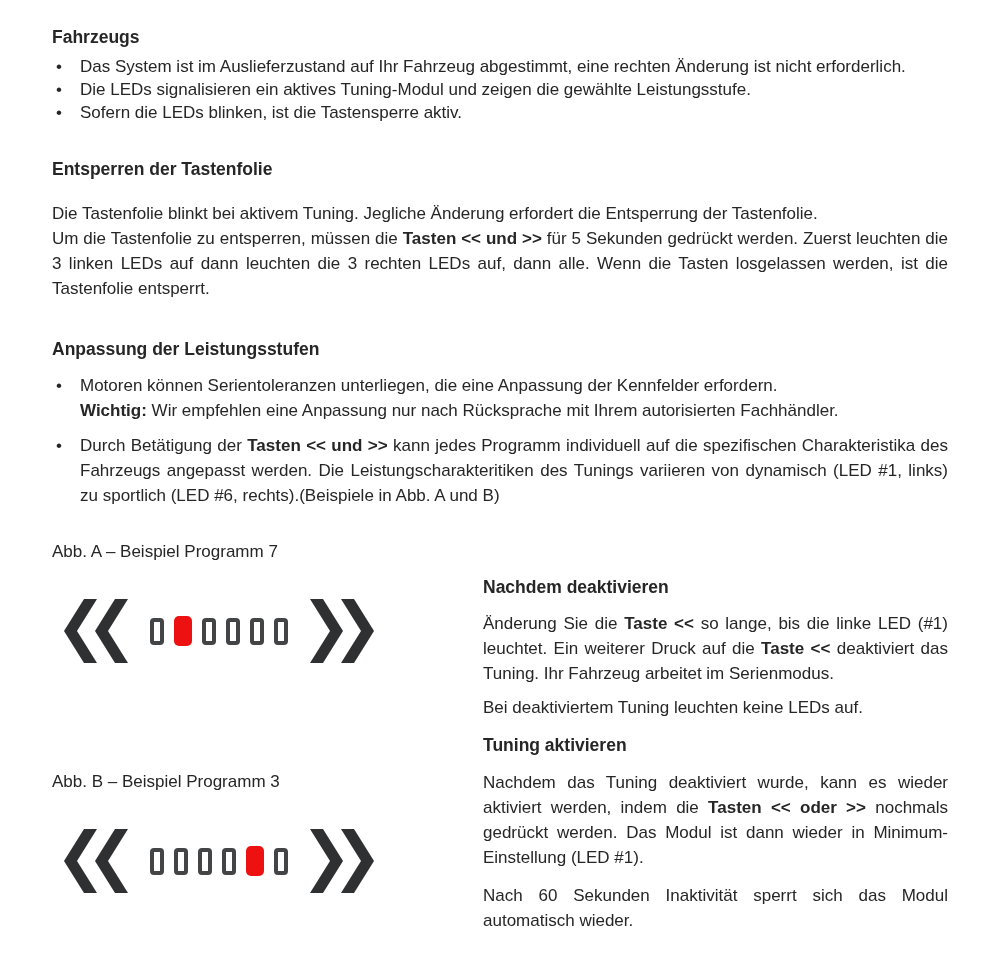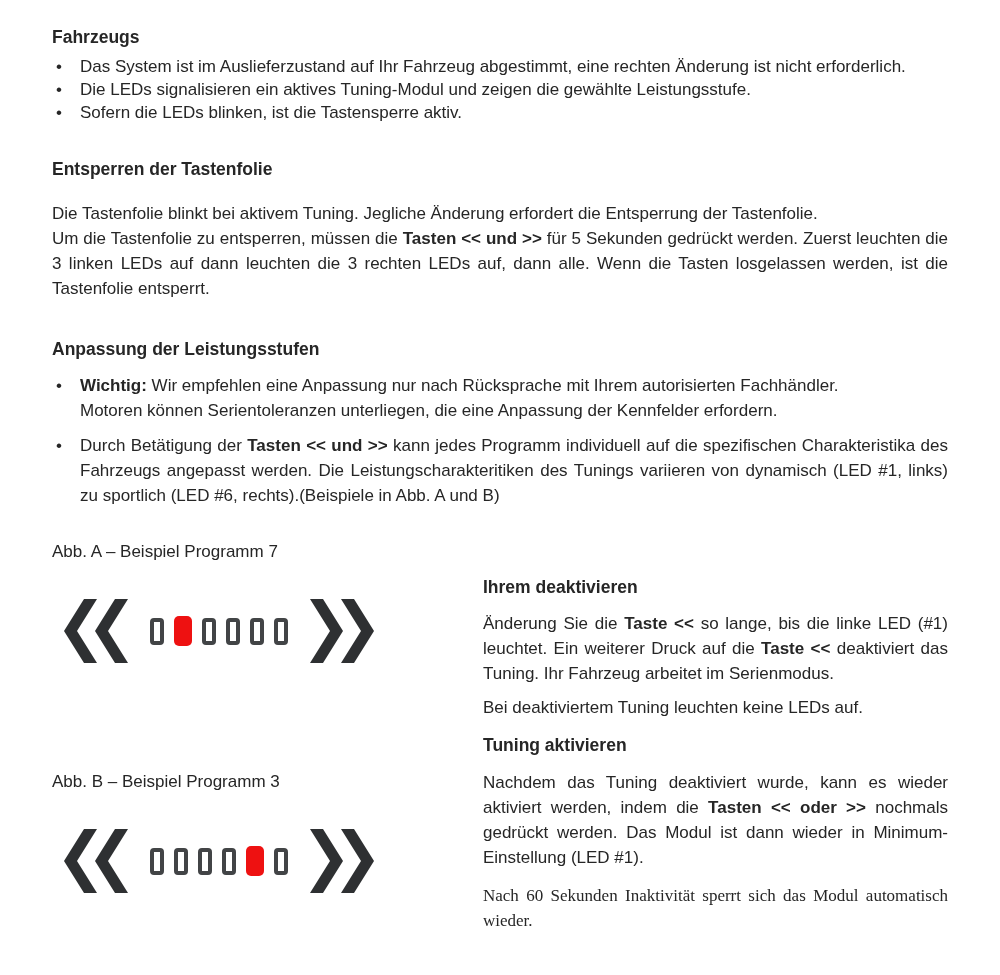--- a/index.html
+++ b/index.html
@@ -36,21 +36,21 @@
   .ledrow{display:flex;align-items:center;gap:10px;margin:0 22px;}
   .led{width:14px;height:27px;border:4px solid var(--led-outline);
        border-radius:4px;box-sizing:border-box;background:var(--background);}
   .led.active{width:18px;height:30px;border:none;border-radius:5px;
        background:var(--led-active);}
   .h2{font-weight:bold;font-size:17.5px;margin:0;}
   .rc-p1{margin-top:11px;}
   .rc-p2{margin-top:9px;}
   .h2-akt{margin-top:13px;}
   .rc-p3{margin-top:12px;}
-  .rc-p4{margin-top:13px;font-family:Liberation Serif, serif;}
+  .rc-p4{margin-top:13px;}
 </style>
 </head>
 <body>
 
 <div class="page">
 
   <p class="h h-hinweise">Fahrzeugs</p>
 
   <div>
     <div class="bullet">
@@ -73,22 +73,22 @@
     <div><span>Die Tastenfolie blinkt bei aktivem Tuning. Jegliche Änderung erfordert die Entsperrung der Tastenfolie.</span></div>
     <div class="just"><span>Um die Tastenfolie zu entsperren, müssen die </span><span style="font-weight: bold;">Tasten &lt;&lt; und &gt;&gt;</span><span> für 5 Sekunden gedrückt werden. Zuerst leuchten die 3 linken LEDs auf dann leuchten die 3 rechten LEDs auf, dann alle. Wenn die Tasten losgelassen werden, ist die Tastenfolie entsperrt.</span></div>
   </div>
 
   <p class="h h-anpassung">Anpassung der Leistungsstufen</p>
 
   <div class="anp-bullets">
     <div class="bullet">
       <span class="marker">•</span>
       <div class="btext">
+        <div><span>Motoren können Serientoleranzen unterliegen, die eine Anpassung der Kennfelder erfordern.</span></div>
         <div><span style="font-weight: bold;">Wichtig:</span><span> Wir empfehlen eine Anpassung nur nach Rücksprache mit Ihrem autorisierten Fachhändler.</span></div>
-        <div><span>Motoren können Serientoleranzen unterliegen, die eine Anpassung der Kennfelder erfordern.</span></div>
       </div>
     </div>
     <div class="bullet anp-b2">
       <span class="marker">•</span>
       <div class="btext just"><span>Durch Betätigung der </span><span style="font-weight: bold;">Tasten &lt;&lt; und &gt;&gt;</span><span> kann jedes Programm individuell auf die spezifischen Charakteristika des Fahrzeugs angepasst werden. Die Leistungscharakteritiken des Tunings variieren von dynamisch (LED #1, links) zu sportlich (LED #6, rechts).(Beispiele in Abb. A und B)</span></div>
     </div>
   </div>
 
   <div class="twocol">
 
@@ -130,21 +130,21 @@
             <div class="led"></div>
           </div>
         <svg class="chev flip" viewBox="0 0 64 64" aria-hidden="true">
           <polygon points="20,0 33,0 13,32 33,64 20,64 0,32"></polygon>
           <polygon points="51,0 64,0 44,32 64,64 51,64 31,32"></polygon>
         </svg>
       </div>
     </div>
 
     <div class="rightcol">
-      <p class="h2">Ihrem deaktivieren</p>
+      <p class="h2">Nachdem deaktivieren</p>
       <div class="rc-p1 just"><span>Änderung Sie die </span><span style="font-weight: bold;">Taste &lt;&lt;</span><span> so lange, bis die linke LED (#1) leuchtet. Ein weiterer Druck auf die </span><span style="font-weight: bold;">Taste &lt;&lt;</span><span> deaktiviert das Tuning. Ihr Fahrzeug arbeitet im Serienmodus.</span></div>
       <div class="rc-p2"><span>Bei deaktiviertem Tuning leuchten keine LEDs auf.</span></div>
 
       <p class="h2 h2-akt">Tuning aktivieren</p>
       <div class="rc-p3 just"><span>Nachdem das Tuning deaktiviert wurde, kann es wieder aktiviert werden, indem die </span><span style="font-weight: bold; margin-top: 44px;">Tasten &lt;&lt; oder &gt;&gt;</span><span> nochmals gedrückt werden. Das Modul ist dann wieder in Minimum-Einstellung (LED #1).</span></div>
       <div class="rc-p4 just"><span>Nach 60 Sekunden Inaktivität sperrt sich das Modul automatisch wieder.</span></div>
     </div>
 
   </div>
 </div>

